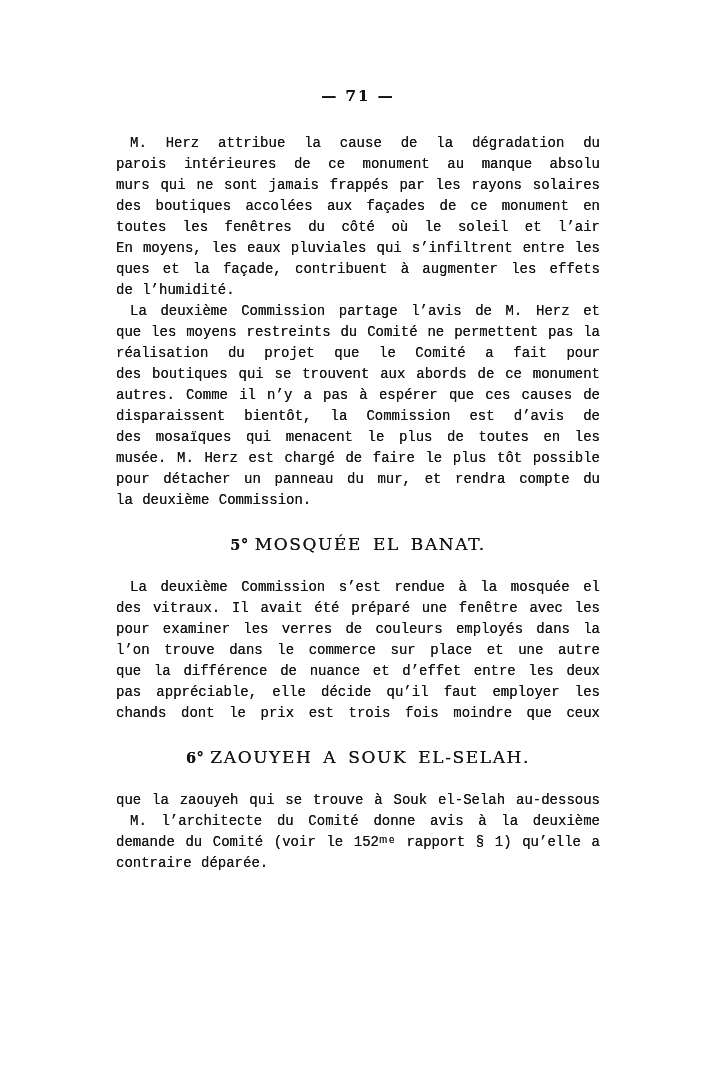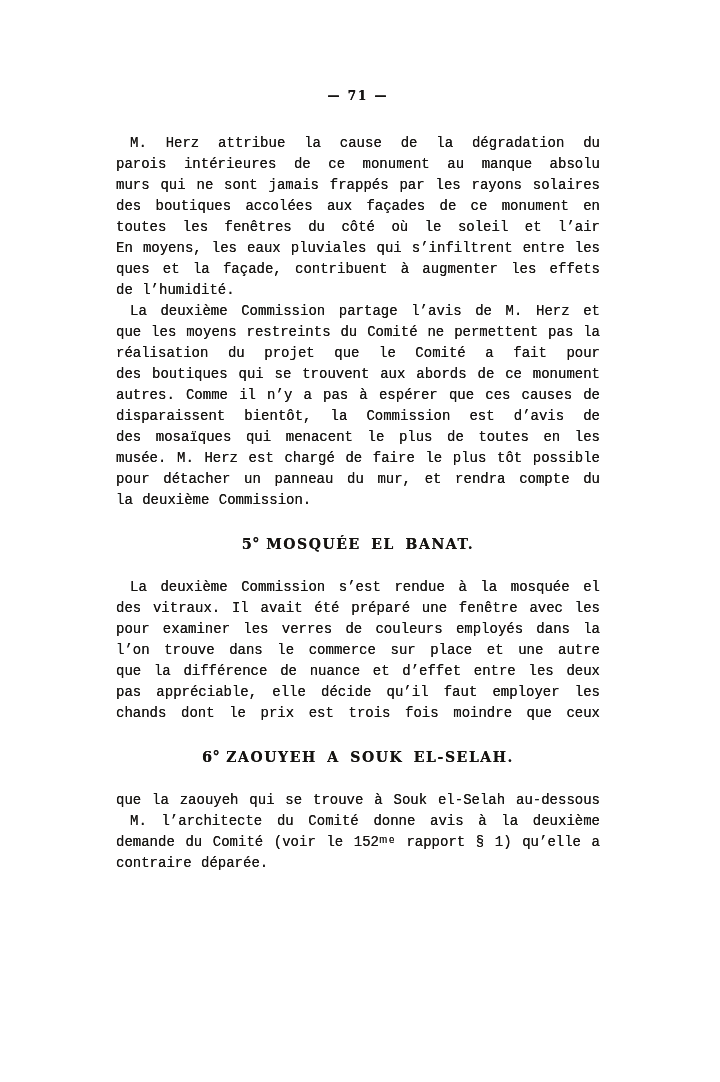--- a/index.html
+++ b/index.html
@@ -13,21 +13,21 @@
     color: #161412;
   }
   .content {
     position: absolute;
     left: 116px;
     top: 86px;
     width: 484px;
   }
   .pagenum {
     text-align: center;
-    font-size: 12px;
+    font-size: 15px;
     font-weight: bold;
     letter-spacing: 2px;
     line-height: 20px;
     margin-bottom: 27px;
     text-shadow: 0 0 0.3px #000;
   }
   .para { margin: 0; font-family: Liberation Mono, monospace; }
   .line {
     font-size: 14px;
     line-height: 21px;
@@ -50,22 +50,22 @@
     text-shadow: 0 0 0.35px rgba(10,8,6,0.85);
     white-space: nowrap;
   }
   .hnum {
     font-size: 14.5px;
     font-weight: bold;
     letter-spacing: 0.5px;
     margin-right: 6px;
   }
   .htitle {
-    font-size: 14px;
-    font-weight: bold;
+    font-size: 17px;
+    font-weight: normal;
     letter-spacing: 1.6px;
     word-spacing: 4px;
   }
 </style>
 </head>
 <body>
 
 <div class="page">
   <div class="content">
     <div class="pagenum">— 71 —</div>

